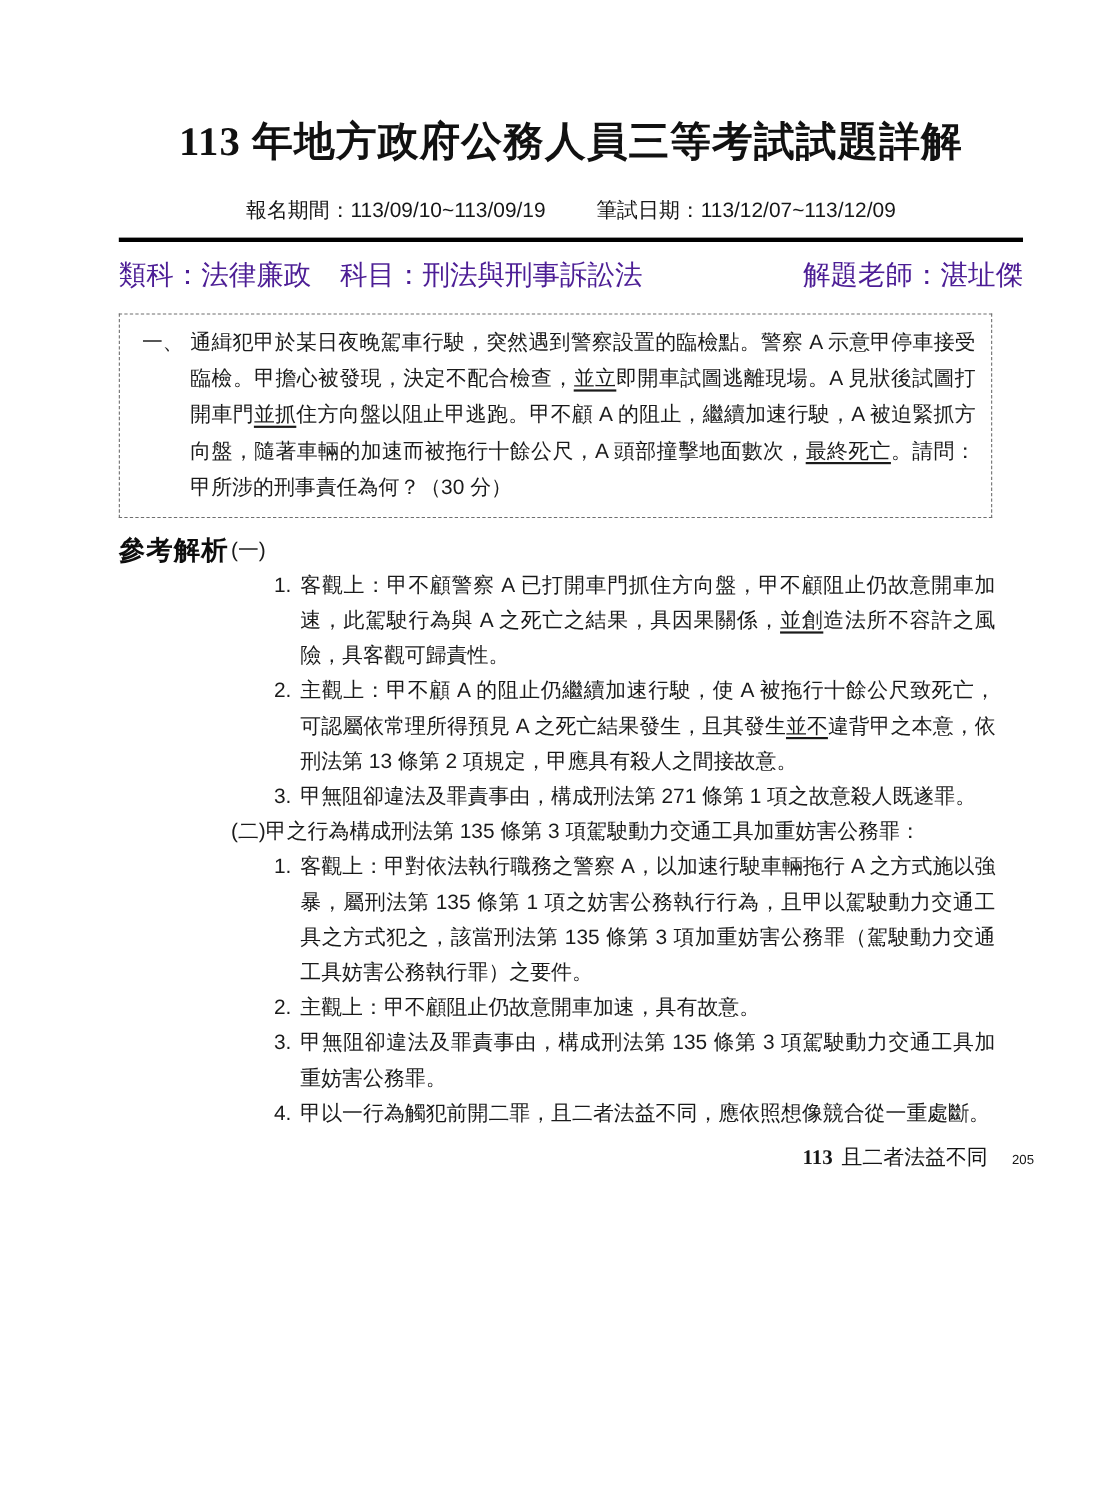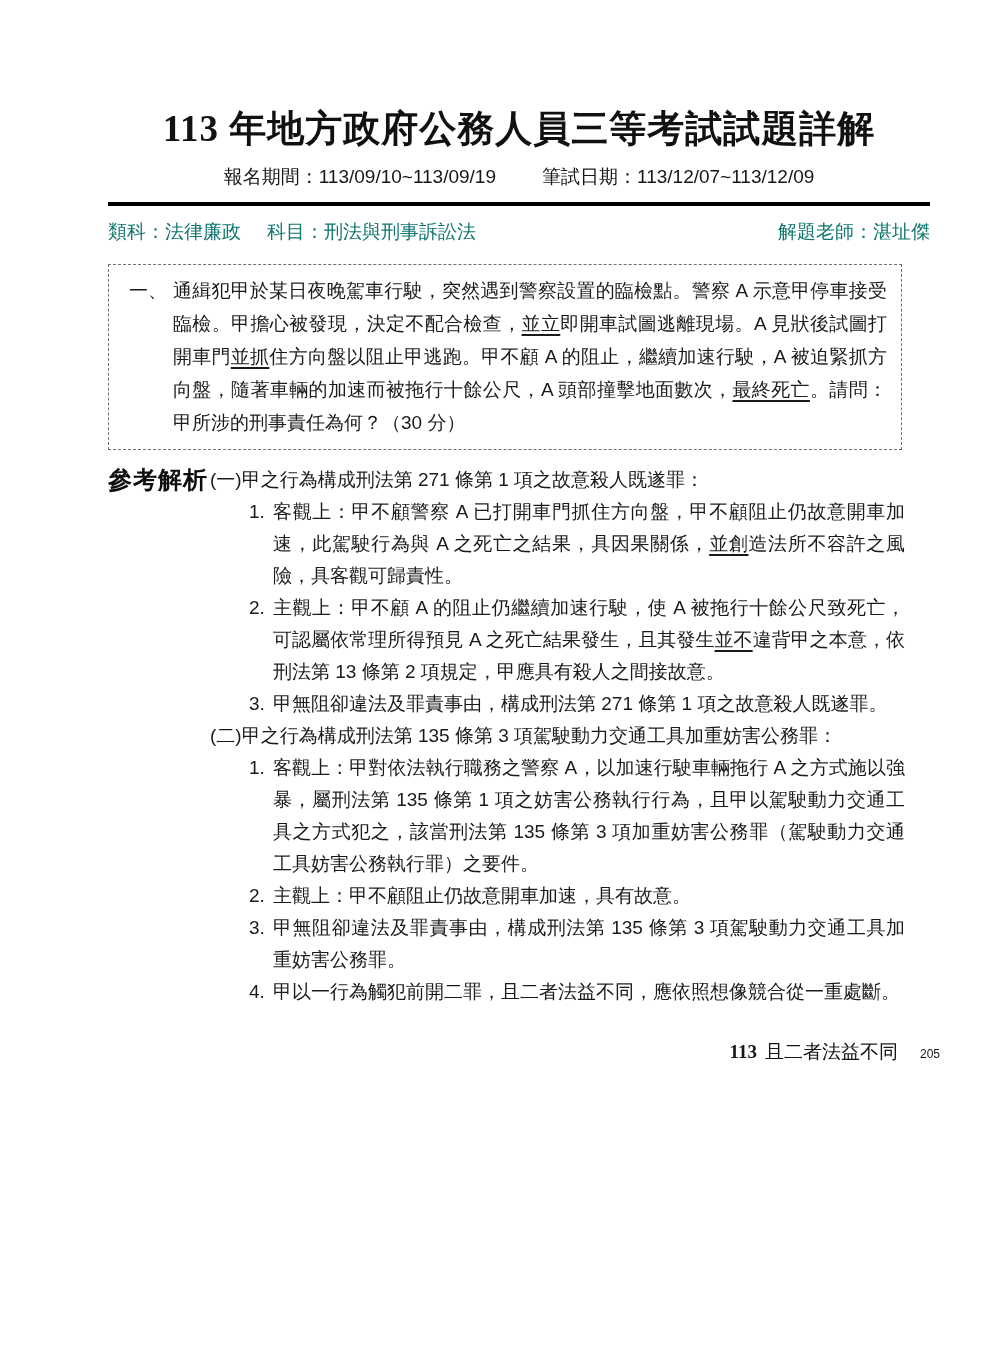--- a/index.html
+++ b/index.html
@@ -6,27 +6,27 @@
   .page{
     width:1000px;height:1129px;background:#ffffff;position:relative;
     font-family:"Liberation Sans",sans-serif;color:#1a1a1a;overflow:hidden;
   }
   .content{padding:0 70px 0 108px;}
   .title{
     margin-top:104px;text-align:center;font-size:37px;font-weight:bold;
     font-family:"Liberation Serif",serif;letter-spacing:1px;color:#111;
   }
   .subtitle{
-    margin-top:10px;text-align:center;font-size:19px;color:#161616;
+    margin-top:24px;text-align:center;font-size:19px;color:#161616;
     display:flex;justify-content:center;gap:46px;
   }
   .rule{margin-top:12px;height:4px;background:#000;}
   .meta-row{
     margin-top:13px;display:flex;justify-content:space-between;
-    font-size:19px;color:#0f766e;gap:10px;
+    font-size:25px;color:#4c1d95;gap:10px;
   }
   .meta-left{display:flex;gap:26px;}
   .q-box{
     margin-top:19px;margin-right:28px;border:1px dashed #6f6f6f;
     padding:9px 14px 10px 20px;display:flex;
   }
   .q-num{width:44px;flex-shrink:0;font-size:19px;line-height:33px;}
   .q-text{flex:1;font-size:19px;line-height:33px;text-align:justify;}
   .u{text-decoration:underline;text-decoration-thickness:1.5px;text-underline-offset:4px;}
   .analysis{margin-top:14px;display:flex;}
@@ -74,21 +74,20 @@
     <div class="q-box">
       <div class="q-num">一、</div>
       <div class="q-text" id="q-text"><span>通緝犯甲於某日夜晚駕車行駛，突然遇到警察設置的臨檢點。警察 A 示意甲停車接受臨檢。甲擔心被發現，決定不配合檢查，</span><span class="u">並立</span><span>即開車試圖逃離現場。A 見狀後試圖打開車門</span><span class="u">並抓</span><span>住方向盤以阻止甲逃跑。甲不顧 A 的阻止，繼續加速行駛，A 被迫緊抓方向盤，隨著車輛的加速而被拖行十餘公尺，A 頭部撞擊地面數次，</span><span class="u">最終死亡</span><span>。請問：甲所涉的刑事責任為何？（30 分）</span></div>
     </div>
 
     <div class="analysis">
       <div class="ref-label">參考解析</div>
       <div class="analysis-content" id="analysis-sections">
           <div class="sec-heading">
             <span class="sec-marker">(一)</span>
-            <span>甲之行為構成刑法第 271 條第 1 項之故意殺人既遂罪：</span>
           </div>
           <div class="sec-items">
             <div class="item">
               <span class="item-num">1.</span>
               <div class="item-text"><span>客觀上：甲不顧警察 A 已打開車門抓住方向盤，甲不顧阻止仍故意開車加速，此駕駛行為與 A 之死亡之結果，具因果關係，</span><span class="u">並創</span><span>造法所不容許之風險，具客觀可歸責性。</span></div>
             </div>
             <div class="item">
               <span class="item-num">2.</span>
               <div class="item-text"><span>主觀上：甲不顧 A 的阻止仍繼續加速行駛，使 A 被拖行十餘公尺致死亡，可認屬依常理所得預見 A 之死亡結果發生，且其發生</span><span class="u">並不</span><span>違背甲之本意，依刑法第 13 條第 2 項規定，甲應具有殺人之間接故意。</span></div>
             </div>

